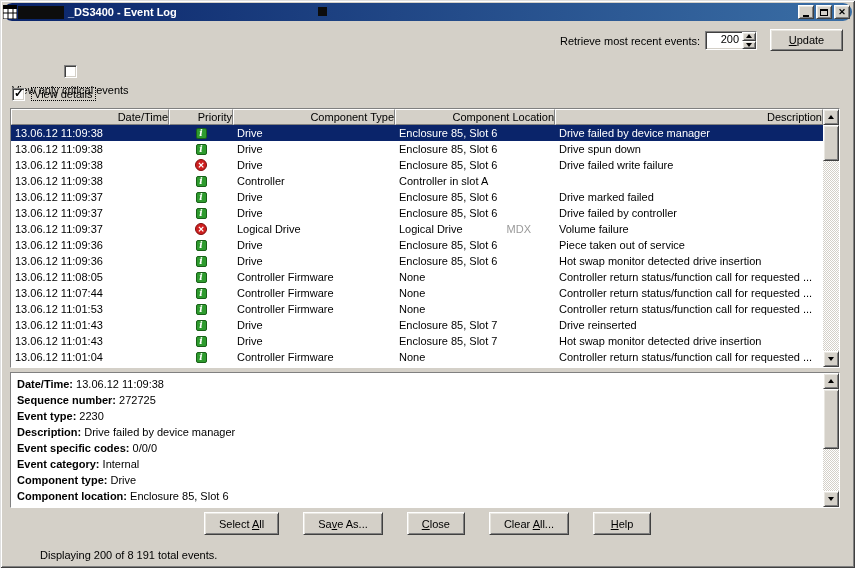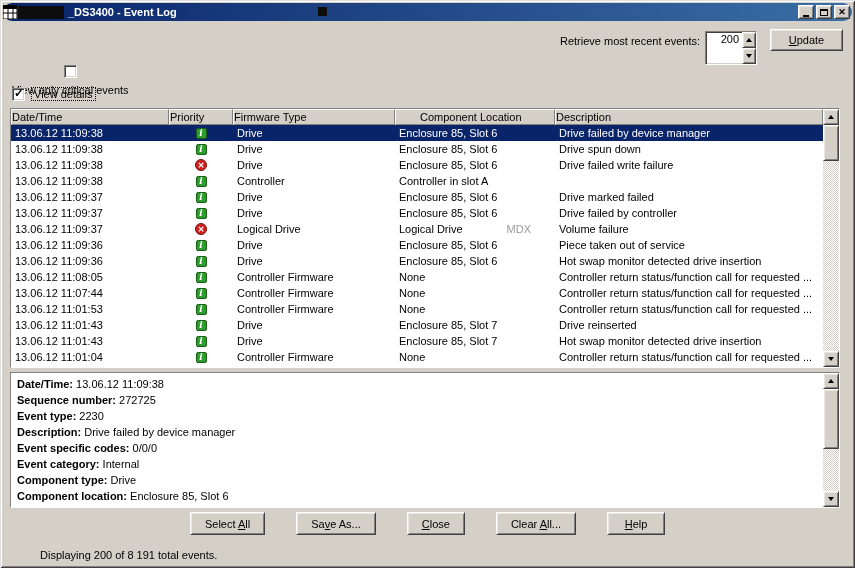--- a/index.html
+++ b/index.html
@@ -23,42 +23,42 @@
   .redact-mid{position:absolute;left:315px;top:4px;width:9px;height:9px;}
   .title-text{font-weight:bold;font-size:11px;margin-left:4px;white-space:nowrap;}
   .win-btns{margin-left:auto;display:flex;align-items:center;}
   .wbtn{width:16px;height:14px;margin-left:2px;display:flex;align-items:center;justify-content:center;color:#000;}
   .glyph-min{width:6px;height:2px;background:#000;margin-top:7px;}
   .glyph-max{width:8px;height:7px;border:1px solid #000;border-top:2px solid #000;}
   .glyph-close{font-size:9px;font-weight:bold;line-height:1;}
 
   
   .retrieve-label{position:absolute;right:155px;top:35px;white-space:nowrap;}
-  .spinner{position:absolute;left:705px;top:31px;width:52px;height:34px;display:flex;}
+  .spinner{position:absolute;left:705px;top:31px;width:52px;height:19px;display:flex;}
   .spin-value{flex:1;text-align:right;line-height:15px;padding-right:3px;}
   .spin-btns{width:14px;display:flex;flex-direction:column;}
   .spin-btn{flex:1;display:flex;align-items:center;justify-content:center;}
   .tri-up{width:0;height:0;border-left:3px solid transparent;border-right:3px solid transparent;border-bottom:4px solid #000;}
   .tri-down{width:0;height:0;border-left:3px solid transparent;border-right:3px solid transparent;border-top:4px solid #000;}
   .update-btn{position:absolute;left:770px;top:29px;width:73px;height:22px;
     display:flex;align-items:center;justify-content:center;font-size:11px;}
 
   
   .cbrow{position:absolute;left:12px;display:flex;align-items:center;gap:6px;}
   .cbrow.r1{top:65px;flex-direction:column;} .cbrow.r2{top:87px;}
   .checkbox{width:13px;height:13px;position:relative;}
   .checkbox.checked::after{content:"✓";position:absolute;left:1px;top:-3px;font-size:12px;font-weight:bold;color:#000;}
   .cb-label.focus{border:1px dotted #000;padding:0 2px;}
 
   
   .table{position:absolute;left:10px;top:108px;width:830px;height:260px;display:flex;}
   .tbl-cols{flex:1;display:flex;flex-direction:column;overflow:hidden;}
   .thead{display:flex;height:16px;flex:0 0 16px;}
   .th{background:var(--face,#d4d0c8);border:1px solid;border-color:#fff #808080 #808080 #fff;
-    text-align:left;line-height:14px;overflow:hidden;white-space:nowrap;}
+    text-align:right;line-height:14px;overflow:hidden;white-space:nowrap;}
   .c-date{width:158px;flex:0 0 158px;} .c-pri{width:64px;flex:0 0 64px;}
   .c-type{width:162px;flex:0 0 162px;} .c-loc{width:160px;flex:0 0 160px;padding-left:24px;}
   .c-desc{flex:1;}
   .tbody{flex:1;overflow:hidden;background:#fff;}
   .trow{display:flex;height:16px;line-height:16px;white-space:nowrap;}
   .trow .cell{overflow:hidden;padding-left:4px;}
   .trow .c-pri{display:flex;align-items:center;justify-content:center;padding-left:0;}
   .trow.sel{background:var(--selection,#0a246a);color:#fff;}
   .pri-ic{display:inline-block;text-align:center;}
   .pri-ic.info{width:11px;height:11px;background:var(--info_green,#2e9b2e);border:1px solid #186018;border-radius:2px;
@@ -74,21 +74,21 @@
     background:repeating-conic-gradient(#ffffff 0% 25%, #d4d0c8 0% 50%);background-size:2px 2px;}
   .sb-thumb{position:absolute;left:0;top:0;width:16px;}
   .thumb-table{height:36px;} .thumb-details{height:60px;}
 
   
   .details{position:absolute;left:10px;top:372px;width:830px;height:136px;display:flex;}
   .details-content{flex:1;overflow:hidden;padding:3px 6px;background:#fff;}
   .dline{line-height:16px;white-space:nowrap;}
 
   
-  .button-row{position:absolute;left:0;right:0;top:512px;display:flex;justify-content:center;gap:31px;}
+  .button-row{position:absolute;left:0;right:0;top:512px;display:flex;justify-content:center;gap:24px;}
   .btn{height:23px;padding:0 14px;display:flex;align-items:center;justify-content:center;font-size:11px;min-width:58px;}
 
   .status{position:absolute;left:16px;top:549px;padding-left:24px;}
   u{text-decoration:underline;}
 </style>
 </head>
 <body>
 
 <div class="window">
 
@@ -141,21 +141,21 @@
   <div class="cbrow r2">
     <span class="checkbox sunken checked"></span>
     <span class="cb-label focus">View details</span>
   </div>
 
   <div class="table sunken">
     <div class="tbl-cols">
       <div class="thead">
         <div class="th c-date">Date/Time</div>
         <div class="th c-pri">Priority</div>
-        <div class="th c-type">Firmware Type</div>
+        <div class="th c-type">Component Type</div>
         <div class="th c-loc">Component Location</div>
         <div class="th c-desc">Description</div>
       </div>
       <div class="tbody">
           <div class="trow sel">
     <div class="cell c-date">13.06.12 11:09:38</div>
     <div class="cell c-pri">
               <span class="pri-ic info">i</span>
             </div>
     <div class="cell c-type">Drive</div>

